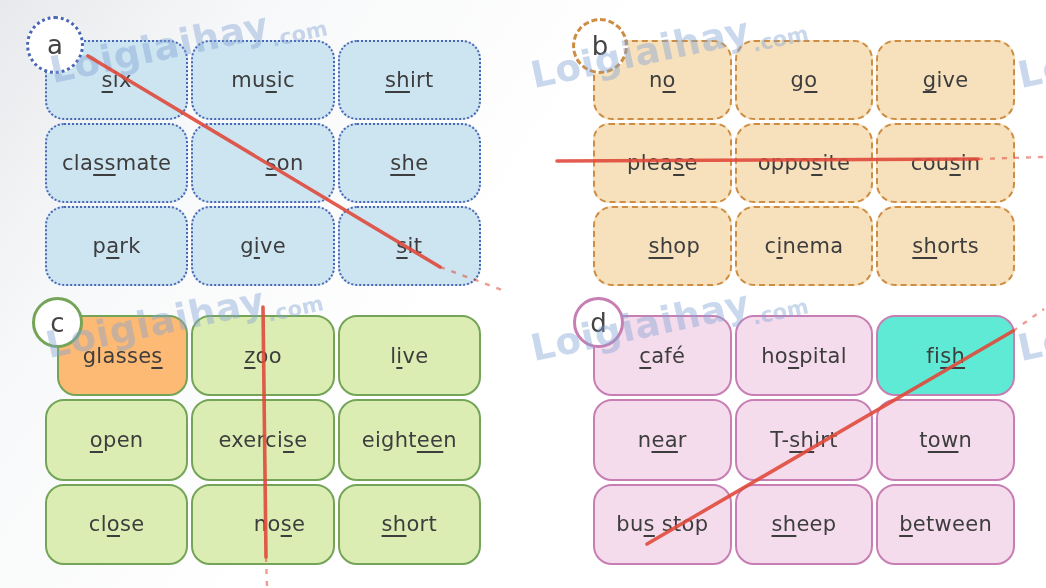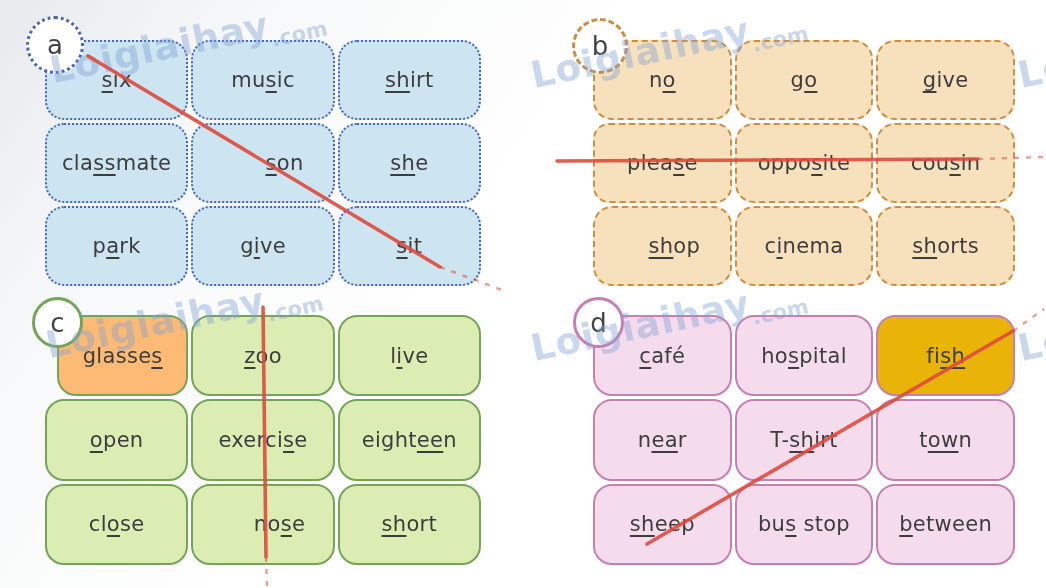--- a/index.html
+++ b/index.html
@@ -156,37 +156,37 @@
   <span>d</span>
 </div>
 <section class="grid-block" style="left:593px;top:315px;width:422px;height:250px;">
   <div class="cells">
       <div class="cell" style="background: rgb(245, 220, 236); border-color: rgb(199, 127, 179); border-style: solid;">
         <span><u>c</u>afé</span>
       </div>
       <div class="cell" style="background: rgb(245, 220, 236); border-color: rgb(199, 127, 179); border-style: solid;">
         <span>ho<u>s</u>pital</span>
       </div>
-      <div class="cell" style="background: #eab308; border-color: rgb(199, 127, 179); border-style: solid; justify-content: center;">
+      <div class="cell" style="background: #5eead4; border-color: rgb(199, 127, 179); border-style: solid; justify-content: center;">
         <span>fi<u>sh</u></span>
       </div>
       <div class="cell" style="background: rgb(245, 220, 236); border-color: rgb(199, 127, 179); border-style: solid;">
         <span>n<u>ea</u>r</span>
       </div>
       <div class="cell" style="background: rgb(245, 220, 236); border-color: rgb(199, 127, 179); border-style: solid;">
         <span>T-<u>sh</u>irt</span>
       </div>
       <div class="cell" style="background: rgb(245, 220, 236); border-color: rgb(199, 127, 179); border-style: solid;">
         <span>t<u>ow</u>n</span>
       </div>
       <div class="cell" style="background: rgb(245, 220, 236); border-color: rgb(199, 127, 179); border-style: solid;">
+        <span>bu<u>s</u> stop</span>
+      </div>
+      <div class="cell" style="background: rgb(245, 220, 236); border-color: rgb(199, 127, 179); border-style: solid;">
         <span><u>sh</u>eep</span>
-      </div>
-      <div class="cell" style="background: rgb(245, 220, 236); border-color: rgb(199, 127, 179); border-style: solid;">
-        <span>bu<u>s</u> stop</span>
       </div>
       <div class="cell" style="background: rgb(245, 220, 236); border-color: rgb(199, 127, 179); border-style: solid;">
         <span><u>b</u>etween</span>
       </div>
     </div>
 </section>
 
 <svg id="strike-overlay" width="1046" height="588">
   <line x1="88" y1="56" x2="440" y2="267" class="strike-solid" stroke="#e04b3c" stroke-width="3.6" stroke-linecap="round" opacity="0.9"></line>
   <line x1="440" y1="267" x2="505" y2="291" class="strike-dashed" stroke="#e04b3c" stroke-width="2.4" stroke-dasharray="5 7" opacity="0.55"></line>

